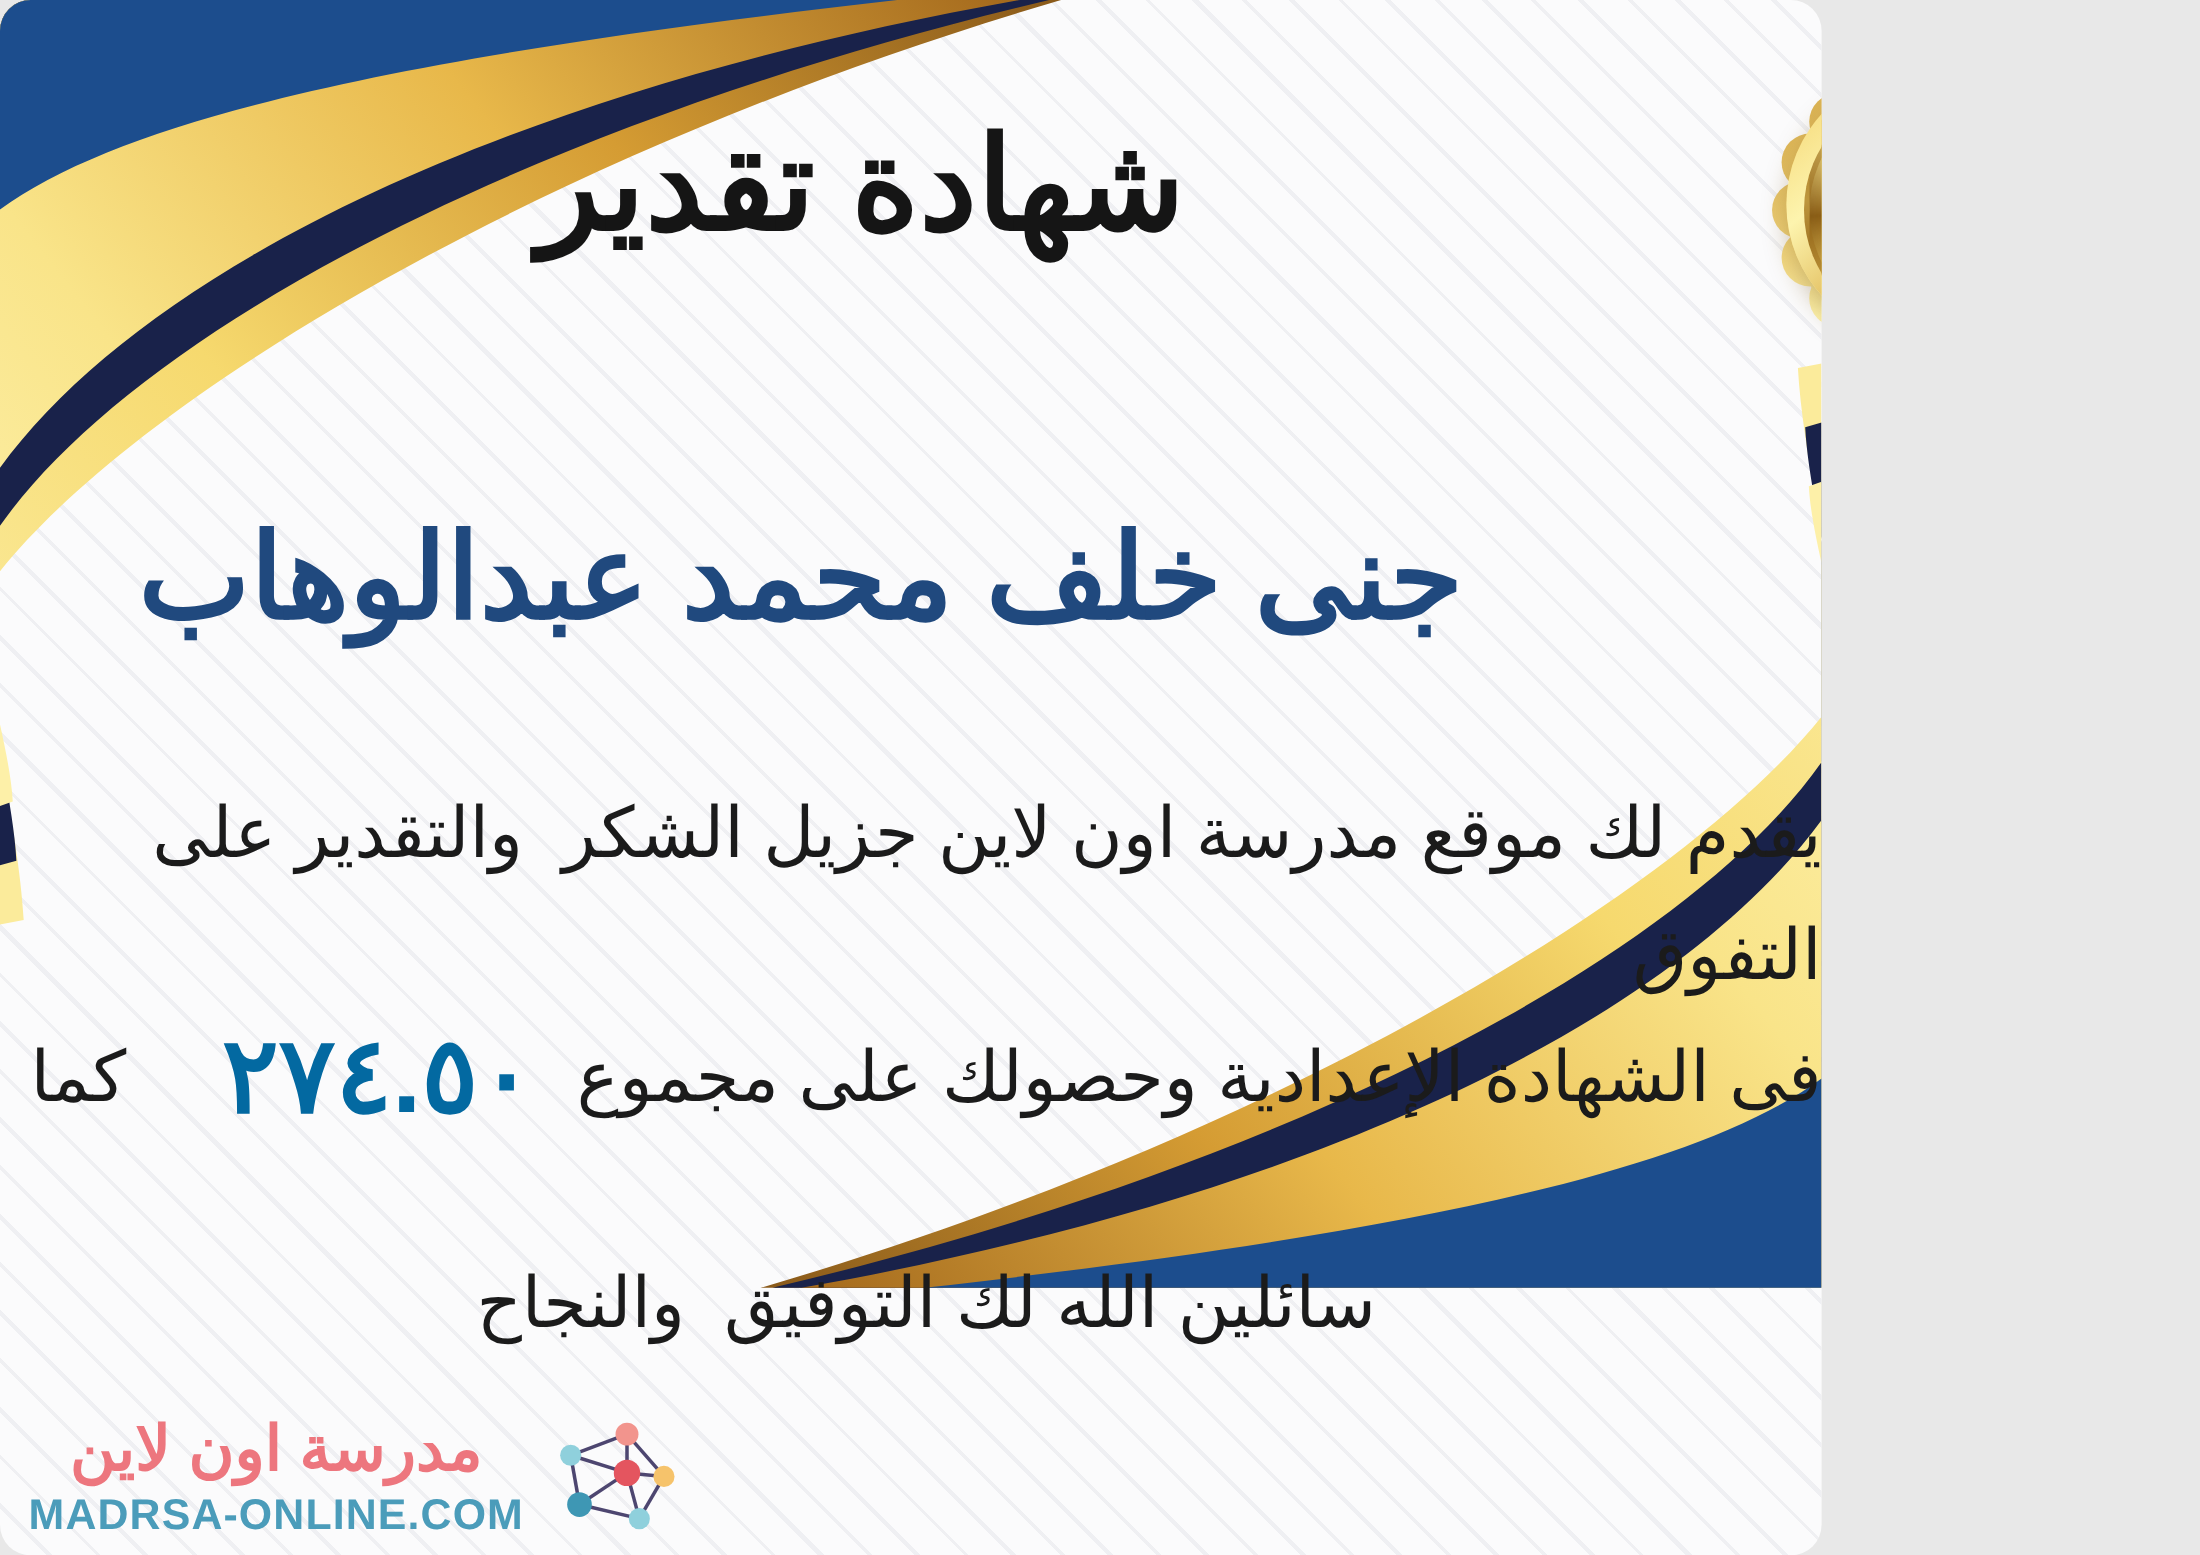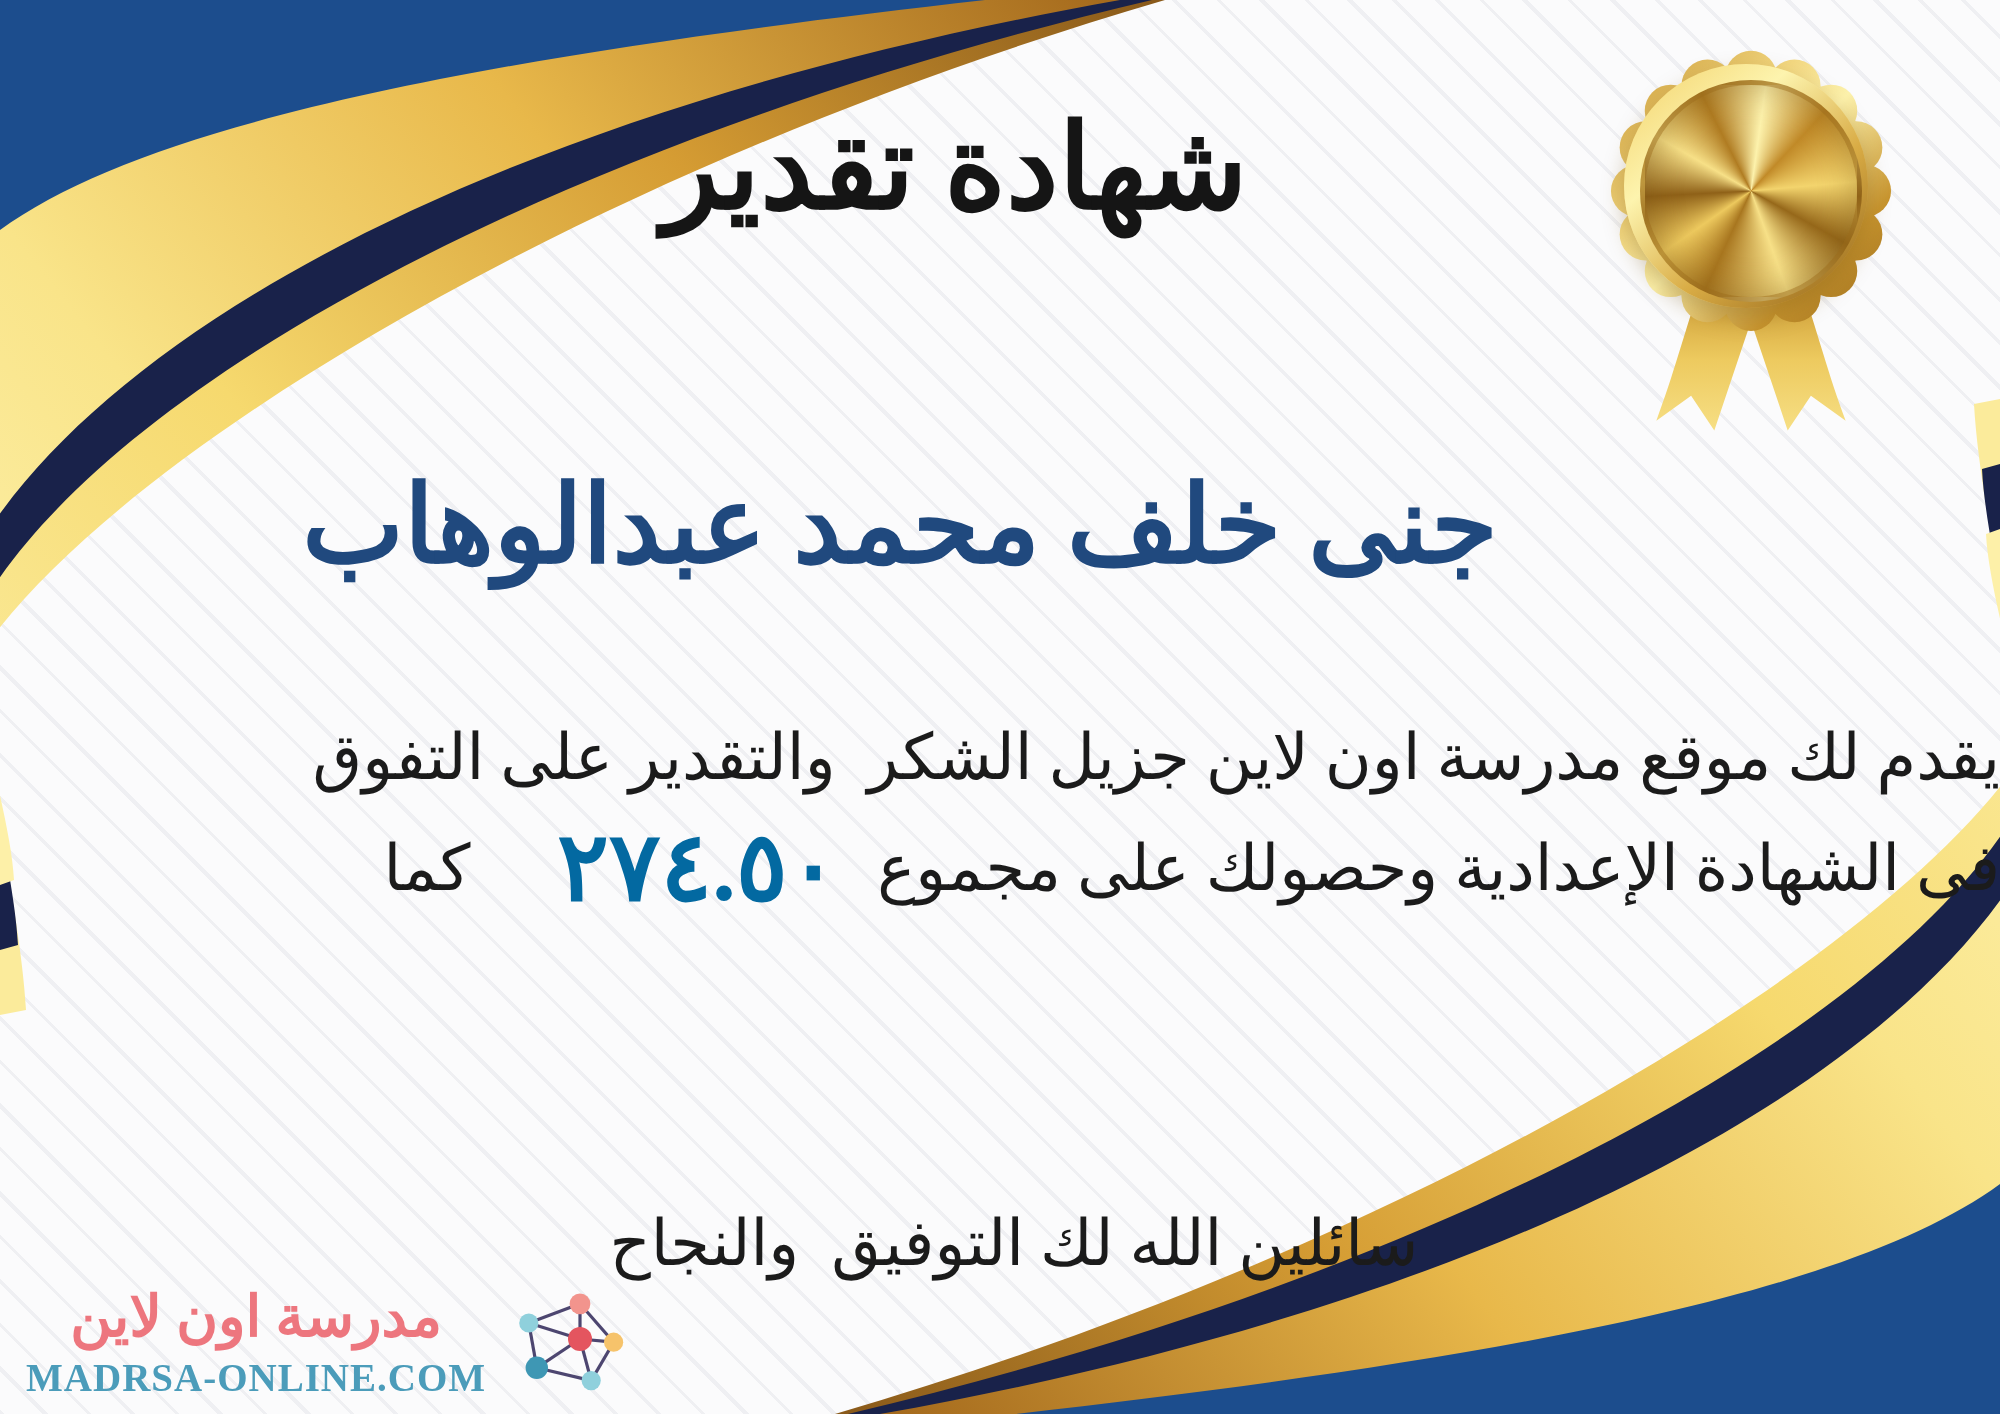--- a/index.html
+++ b/index.html
@@ -1,20 +1,21 @@
 <!DOCTYPE html>
 <html lang="ar"><head>
 <meta charset="utf-8">
 <title>شهادة تقدير</title>
 <style>
   html,body{margin:0;padding:0;background:#e8e8e8;}
   .canvas{
-    position:relative;width:2000px;height:1414px;overflow:hidden;
+    position:relative;width:1656px;height:1414px;overflow:hidden;
     background:#fbfbfc;
-    font-family:Liberation Serif, serif;
+    font-family:Liberation Sans, sans-serif;
+    border-radius:28px;
   }
   
   .bg-stripes{
     position:absolute;inset:0;z-index:0;
     background:
       repeating-linear-gradient(45deg,
         rgba(225,226,231,0.45) 0 3px,
         rgba(255,255,255,0) 3px 30px,
         rgba(229,230,235,0.55) 30px 34px,
         rgba(255,255,255,0) 34px 62px);
@@ -57,21 +58,21 @@
     direction:rtl;text-align:right;color:#1b1b1b;
     font-size:64px;font-weight:500;
   }
   .line{line-height:111px;white-space:pre-wrap;}
   .score{
     font-size:96px;font-weight:700;color:#0369a1;
     line-height:0;vertical-align:-0.10em;
     margin-right:38px;margin-left:87px;
   }
   .closing{
-    position:absolute;left:0;right:0;top:1188px;z-index:3;
+    position:absolute;left:0;right:0;top:1129px;z-index:3;
     direction:rtl;text-align:center;color:#1b1b1b;
     font-size:64px;font-weight:500;line-height:111px;white-space:pre-wrap;padding-left:28px;
   }
 
   
   .logo{
     position:absolute;left:26px;bottom:10px;z-index:3;
     display:flex;align-items:center;gap:30px;
   }
   .logo-textcol{display:flex;flex-direction:column;align-items:center;}

